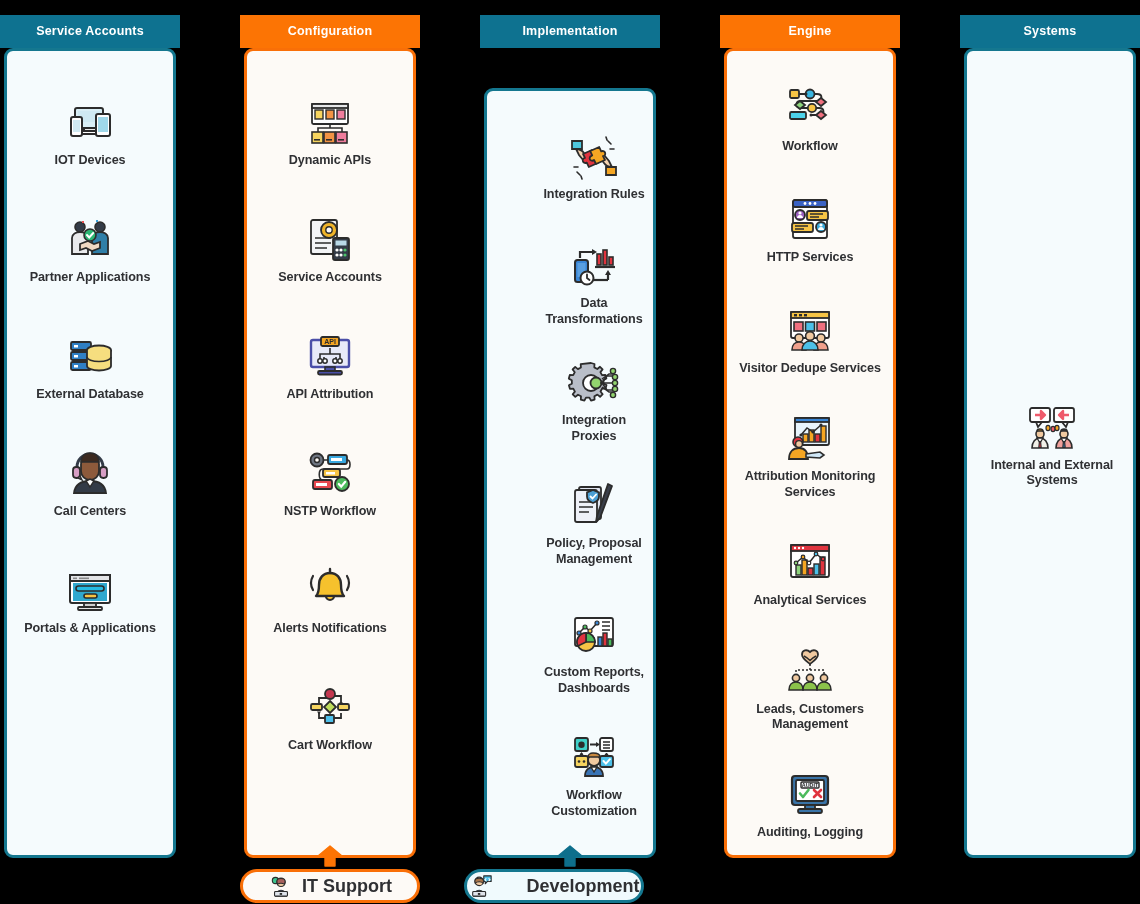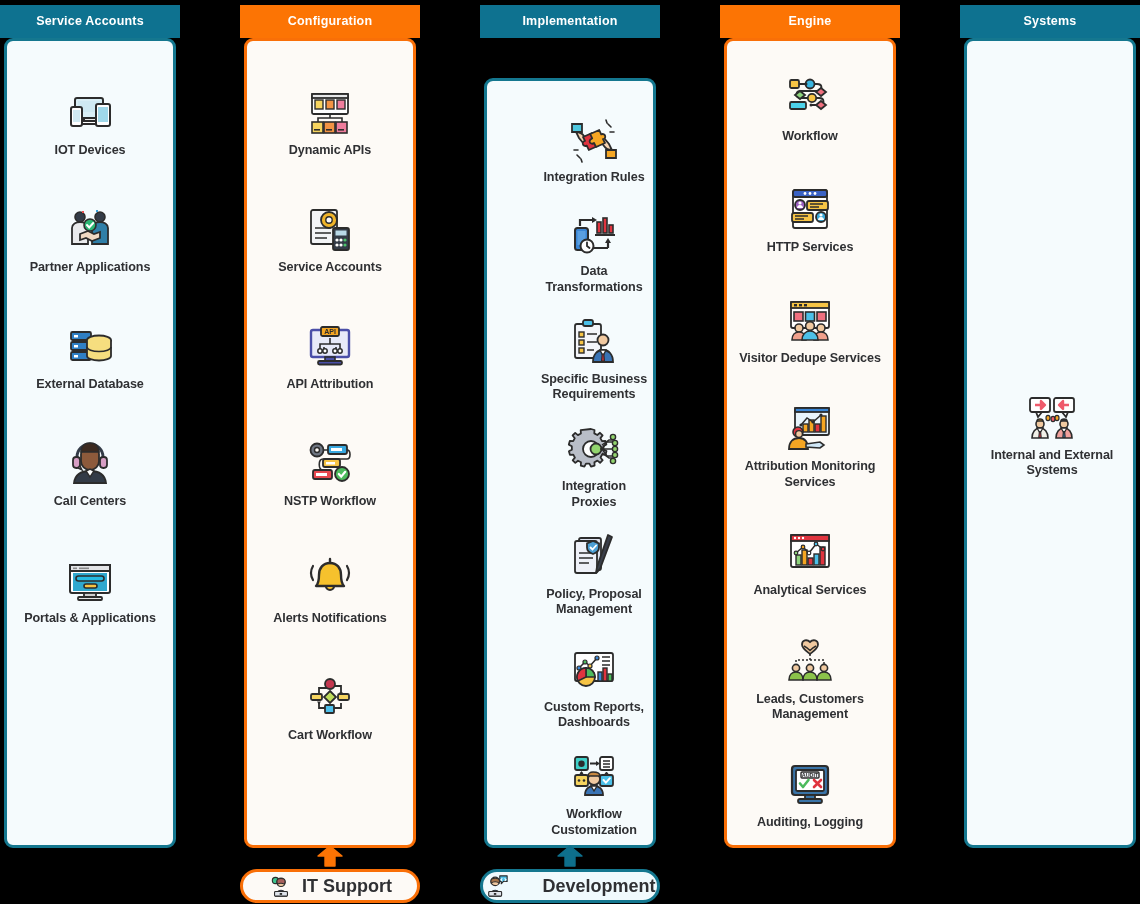--- a/index.html
+++ b/index.html
@@ -6,21 +6,21 @@
   html,body{margin:0;padding:0;}
   body{
     width:1140px;height:904px;
     background:#000000;
     font-family:"Liberation Sans","DejaVu Sans",sans-serif;
     overflow:hidden;
   }
   #board{position:relative;width:1140px;height:904px;}
 
   
-  .column{position:absolute;top:5px;display:flex;flex-direction:column;}
+  .column{position:absolute;top:15px;display:flex;flex-direction:column;}
   .col-header{
     height:33px;line-height:33px;text-align:center;
     color:#ffffff;font-size:12.5px;font-weight:bold;letter-spacing:.2px;
     flex:0 0 auto;
   }
   .col-card{
     flex:1 1 auto;
     margin:0 4px 0 4px;
     border-radius:9px;
     box-sizing:border-box;
@@ -322,38 +322,20 @@
               <rect x="43" y="19" width="4" height="8" fill="#e0343f" stroke="#2c2c2c" stroke-width="1.6"></rect>
               <path d="M29 29h20" stroke="#2c2c2c" stroke-width="2.2"></path>
               <path d="M42 42v-8" fill="none" stroke="#2c2c2c" stroke-width="2.2"></path>
               <path d="M42 32l-3 5h6z" fill="#2c2c2c"></path>
               <path d="M28 42h14" fill="none" stroke="#2c2c2c" stroke-width="2.2"></path>
             </svg>
           </div>
           <div class="node-label">Data Transformations</div>
         </div>
 
-        <div class="node" style="height:129px;">
-          <div class="node-icon">
-            <svg viewBox="0 0 56 56" width="56" height="56">
-              <rect x="9" y="10" width="26" height="34" rx="2" fill="#f4f6fa" stroke="#2c2c2c" stroke-width="1.8"></rect>
-              <rect x="17" y="6" width="10" height="6" rx="2" fill="#4cc0e8" stroke="#2c2c2c" stroke-width="1.8"></rect>
-              <rect x="13" y="18" width="5" height="5" fill="#f6c445" stroke="#2c2c2c" stroke-width="1.4"></rect>
-              <rect x="13" y="26" width="5" height="5" fill="#f6c445" stroke="#2c2c2c" stroke-width="1.4"></rect>
-              <rect x="13" y="34" width="5" height="5" fill="#f6c445" stroke="#2c2c2c" stroke-width="1.4"></rect>
-              <path d="M21 20h10M21 28h10M21 36h7" stroke="#2c2c2c" stroke-width="1.6"></path>
-              <circle cx="37" cy="26" r="5.5" fill="#f0c9a0" stroke="#2c2c2c" stroke-width="1.8"></circle>
-              <path d="M27 48c0-8 4.4-12 10-12s10 4 10 12z" fill="#3a74b5" stroke="#2c2c2c" stroke-width="1.8"></path>
-              <path d="M34 36l3 6 3-6z" fill="#fff" stroke="#2c2c2c" stroke-width="1.4"></path>
-              <path d="M36.2 40h1.6l.6 7h-2.8z" fill="#e0343f" stroke="#2c2c2c" stroke-width="1.2"></path>
-            </svg>
-          </div>
-          <div class="node-label" style="white-space:pre-line;">Specific Business
-Requirements</div>
-        </div>
 
         <div class="node" style="height:117px;">
           <div class="node-icon">
             <svg viewBox="0 0 56 56" width="56" height="56">
               <path d="M25 8l3.5 1-.2 3.4 3 1.6 2.7-2.2 2.6 2.6-2.2 2.7 1.6 3 3.4-.2 1 3.6-3 1.6.1 3.4 3 1.6-1 3.6-3.4-.2-1.6 3 2.2 2.7-2.6 2.6-2.7-2.2-3 1.6.2 3.4-3.6 1-1.6-3-3.4.1-1.6 3-3.6-1 .2-3.4-3-1.6-2.7 2.2-2.6-2.6 2.2-2.7-1.6-3-3.4.2-1-3.6 3-1.6-.1-3.4-3-1.6 1-3.6 3.4.2 1.6-3-2.2-2.7 2.6-2.6 2.7 2.2 3-1.6-.2-3.4z" fill="#b9bec8" stroke="#2c2c2c" stroke-width="1.8" stroke-linejoin="round"></path>
               <circle cx="25" cy="28" r="8" fill="#fff" stroke="#2c2c2c" stroke-width="1.8"></circle>
               <circle cx="30" cy="28" r="5.5" fill="#92d46e" stroke="#2c2c2c" stroke-width="1.8"></circle>
               <path d="M34 28h5M36 28l5-7h5M36 28l5 7h5M36 28h10M36 24l7-5h4M36 32l7 5h4" fill="none" stroke="#2c2c2c" stroke-width="1.5"></path>
               <circle cx="47" cy="16" r="2.6" fill="#92d46e" stroke="#2c2c2c" stroke-width="1.4"></circle>
               <circle cx="49" cy="22" r="2.6" fill="#92d46e" stroke="#2c2c2c" stroke-width="1.4"></circle>
@@ -638,21 +620,21 @@
       </svg>
     </span>
     <span class="badge-label">IT Support</span>
   </div>
 
   <div class="arrow-up" style="left:555px;top:845px;">
     <svg viewBox="0 0 30 22" width="30" height="22">
       <path d="M15 1l12 10h-7v10h-10V11H3z" fill="#0e6f8c" stroke="#0e6f8c" stroke-width="1.4" stroke-linejoin="round"></path>
     </svg>
   </div>
-  <div class="badge badge-teal" style="left:480px;top:869px;width:180px;gap:32px;">
+  <div class="badge badge-teal" style="left:464px;top:869px;width:180px;gap:32px;">
     <span class="badge-icon">
       <svg viewBox="0 0 26 26" width="24" height="24">
         <circle cx="11" cy="8" r="4.6" fill="#f0c9a0" stroke="#2c2c2c" stroke-width="1.2"></circle>
         <path d="M6.4 7.6c0-4 9.2-4 9.2 0 0 1-.2 1.8-.4 2.4-1.6-2-6.8-2-8.4 0-.2-.6-.4-1.4-.4-2.4z" fill="#a8754a" stroke="#2c2c2c" stroke-width="1.1"></path>
         <path d="M5 24c0-4 3-6.4 6-6.4s6 2.4 6 6.4z" fill="#3a74b5" stroke="#2c2c2c" stroke-width="1.2"></path>
         <rect x="4" y="19" width="14" height="5" rx="1" fill="#dfe3ea" stroke="#2c2c2c" stroke-width="1.2"></rect>
         <rect x="9.6" y="20.6" width="2.6" height="2" fill="#2c2c2c"></rect>
         <path d="M16 2h8v6h-4l-2.4 2.6V8H16z" fill="#4cc0e8" stroke="#2c2c2c" stroke-width="1.2" stroke-linejoin="round"></path>
         <path d="M18.4 5l-1.2 1.2 1.2 1.2M21.6 5l1.2 1.2-1.2 1.2" fill="none" stroke="#fff" stroke-width="1.1" stroke-linecap="round"></path>
       </svg>

